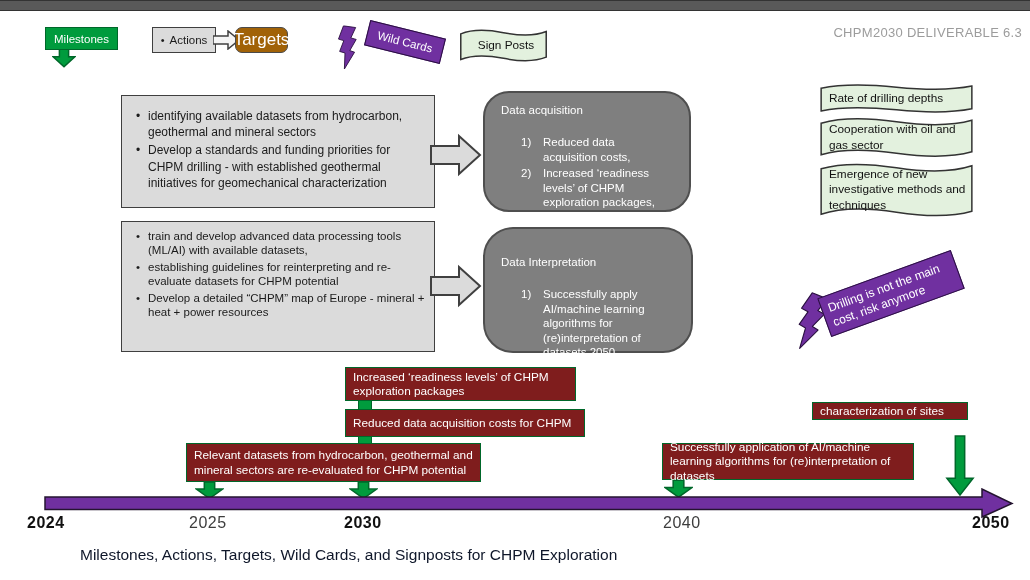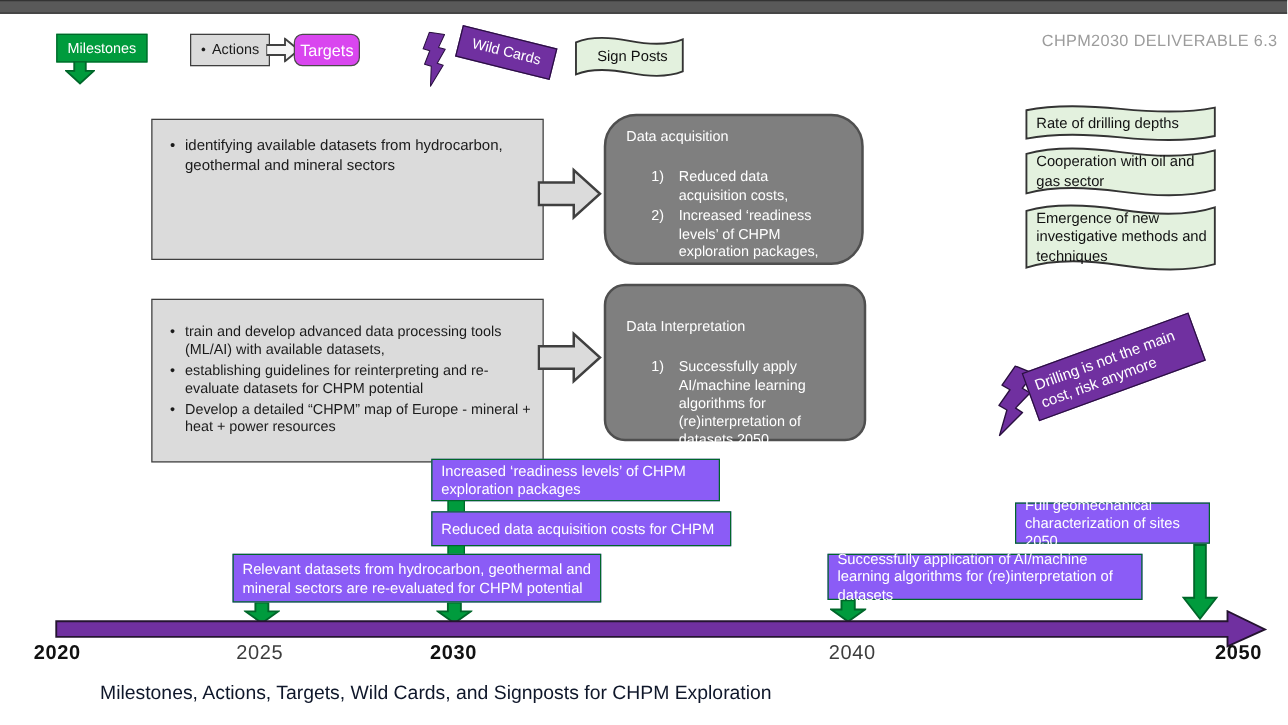--- a/index.html
+++ b/index.html
@@ -11,44 +11,44 @@
   #topbar{left:0;top:72;width:1030px;height:11px;background:#595959;border-top:1px solid #333;border-bottom:1px solid #333;}
 
   
   #legend-milestone-box{left:45px;top:27px;width:73px;height:23px;background:#009B3D;border:1.5px solid #00672a;
       color:#fff;font-size:11.5px;display:flex;align-items:center;justify-content:center;}
   #legend-milestone-arrow{left:52px;top:49px;width:24px;height:19px;}
   #legend-actions-box{left:152px;top:27px;width:64px;height:26px;background:#DBDBDB;border:1.5px solid #3f3f3f;
       font-size:11.5px;display:flex;align-items:center;justify-content:center;gap:5px;}
   #legend-actions-box .blt::before{content:"•";font-size:11px;}
   #legend-flow-arrow{left:213px;top:30px;width:27px;height:20px;}
-  #legend-targets-box{left:235px;top:27px;width:53px;height:26px;background:#d946ef;border:1.5px solid #4a4a4a;border-radius:7px;
-      color:#fff;font-size:13px;display:flex;align-items:center;justify-content:center;}
+  #legend-targets-box{left:235px;top:27px;width:53px;height:26px;background:#a16207;border:1.5px solid #4a4a4a;border-radius:7px;
+      color:#fff;font-size:17px;display:flex;align-items:center;justify-content:center;}
   #legend-bolt{left:331px;top:25px;width:32px;height:44px;transform:rotate(-8deg);}
   #legend-wild-box{left:366px;top:29px;width:78px;height:26px;background:#7030A0;border:1.5px solid #2a1040;
       color:#fff;font-size:11.5px;display:flex;align-items:center;justify-content:center;transform:rotate(14deg);}
   #legend-sign{left:459px;top:28px;width:89px;height:35px;}
   #deliverable{right:8px;top:25px;font-size:13px;color:#9c9c9c;letter-spacing:.3px;}
 
   
   .abox{background:#DBDBDB;border:1.6px solid #3f3f3f;color:#1b1b1b;}
   #abox1{left:121px;top:95px;width:314px;height:113px;padding:12px 10px 8px 8px;font-size:12px;line-height:1.35;}
-  #abox2{left:121px;top:221px;width:314px;height:131px;padding:19px 8px 6px 8px;font-size:11.5px;line-height:1.25;margin-top:18px;}
+  #abox2{left:121px;top:221px;width:314px;height:131px;padding:7px 8px 6px 8px;font-size:11.5px;line-height:1.25;}
   .abox ul{margin:0;padding:0;list-style:none;}
   .abox li{position:relative;padding-left:18px;margin-bottom:2px;}
   .abox li::before{content:"•";position:absolute;left:6px;}
 
   
   #arrow1{left:430px;top:133px;width:52px;height:44px;}
   #arrow2{left:430px;top:264px;width:52px;height:44px;}
 
   
   .tbox{background:#7f7f7f;border:2px solid #4f4f4f;color:#fff;font-size:11.5px;line-height:1.25;}
   #tbox1{left:483px;top:91px;width:208px;height:121px;border-radius:26px;padding:10px 14px 8px 16px;}
-  #tbox2{left:483px;top:227px;width:210px;height:126px;border-radius:17px;padding:26px 14px 8px 16px;}
+  #tbox2{left:483px;top:227px;width:210px;height:126px;border-radius:30px;padding:26px 14px 8px 16px;}
   .tbox .t-title{margin:0 0 2px 0;}
   .tbox ol{margin:18px;padding:0;list-style:none;counter-reset:ti;}
   .tbox li{counter-increment:ti;position:relative;padding-left:24px;margin-bottom:2px;}
   .tbox li::before{content:counter(ti) ")";position:absolute;left:2px;}
 
   
   .sign{position:absolute;}
   .sign svg{position:absolute;left:0;top:0;width:100%;height:100%;}
   .sign .sp-label{position:absolute;left:11px;right:6px;top:0;bottom:0;display:flex;align-items:center;
       font-size:11.8px;line-height:1.28;color:#111;}
@@ -56,27 +56,27 @@
   #sp2{left:818px;top:116px;width:157px;height:43px;}
   #sp3{left:818px;top:161px;width:157px;height:58px;}
 
   
   #wild-bolt{left:792px;top:292px;width:36px;height:58px;transform:rotate(6deg);}
   #wild-box{left:820px;top:273px;width:142px;height:41px;background:#7030A0;border:1.5px solid #2a1040;
       transform:rotate(-20deg);color:#fff;font-size:12px;line-height:1.25;display:flex;align-items:center;
       justify-content:center;text-align:left;padding:2px 6px;}
 
   
-  .gbox{background:#8b5cf6;border:1.5px solid #00672a;color:#fff;font-size:11.8px;line-height:1.22;
+  .gbox{background:#7f1d1d;border:1.5px solid #00672a;color:#fff;font-size:11.8px;line-height:1.22;
         display:flex;align-items:center;padding:2px 7px;}
   #m1{left:345px;top:367px;width:231px;height:34px;}
   #m2{left:345px;top:409px;width:240px;height:28px;}
   #m3{left:186px;top:443px;width:295px;height:39px;}
   #m4{left:662px;top:443px;width:252px;height:37px;}
-  #m5{left:812px;top:402px;width:156px;height:33px;align-items:center;}
+  #m5{left:812px;top:402px;width:156px;height:18px;align-items:center;}
   .stub{background:#009B3D;border:1.5px solid #00672a;}
   #stub1{left:358px;top:400px;width:14px;height:11px;}
   #stub2{left:358px;top:436px;width:14px;height:9px;}
   #arr2025{left:195px;top:482px;width:29px;height:17px;}
   #arr2030{left:349px;top:482px;width:29px;height:17px;}
   #arr2040{left:664px;top:480px;width:29px;height:18px;}
   #arrLong{left:945px;top:434px;width:30px;height:64px;}
 
   
   #timeline-svg{left:0;top:488px;width:1030px;height:32px;}
@@ -124,20 +124,21 @@
     <div class="sp-label" style="justify-content:center">Sign Posts</div>
   </div>
 
   <div class="abs" id="deliverable">CHPM2030 DELIVERABLE 6.3</div>
 
   <div class="abs" id="topbar"></div>
 
   <div class="abs abox" id="abox1">
     <ul>
       <li>identifying available datasets from hydrocarbon, geothermal and mineral sectors</li>
+      <li>Develop a standards and funding priorities for CHPM drilling - with established geothermal initiatives for geomechanical characterization</li>
     </ul>
   </div>
 
   <svg class="abs" id="arrow1" viewBox="0 0 52 44">
     <path d="M1,13 H29 V3 L50,22 L29,41 V31 H1 Z" fill="#DBDBDB" stroke="#404040" stroke-width="2"></path>
   </svg>
 
   <div class="abs tbox" id="tbox1">
     <p class="t-title">Data acquisition</p>
     <ol>
@@ -219,21 +220,21 @@
   <svg class="abs" id="arr2040" viewBox="0 0 30 18">
     <path d="M9.5,0 H20.5 V7.5 H29 L15,17.5 L1,7.5 H9.5 Z" fill="#009B3D" stroke="#00672a" stroke-width="1.6"></path>
   </svg>
   <svg class="abs" id="arrLong" viewBox="0 0 32 64">
     <path d="M11,0 H21 V45 H30 L16,63 L2,45 H11 Z" fill="#009B3D" stroke="#00672a" stroke-width="1.6"></path>
   </svg>
 
   <svg class="abs" id="timeline-svg" viewBox="0 0 1030 32">
     <path d="M45,9 H982 V1 L1012,15.5 L982,29 V21.5 H45 Z" fill="#7030A0" stroke="#241430" stroke-width="1.5"></path>
   </svg>
-  <div class="yr bold" id="y2019">2020</div>
+  <div class="yr bold" id="y2019">2024</div>
   <div class="yr reg" id="y2025">2025</div>
   <div class="yr bold" id="y2030">2030</div>
   <div class="yr reg" id="y2040">2040</div>
   <div class="yr bold" id="y2050">2050</div>
 
   <div class="abs" id="caption">Milestones, Actions, Targets, Wild Cards, and Signposts for CHPM Exploration</div>
 
 </div>
 
 </body></html>

